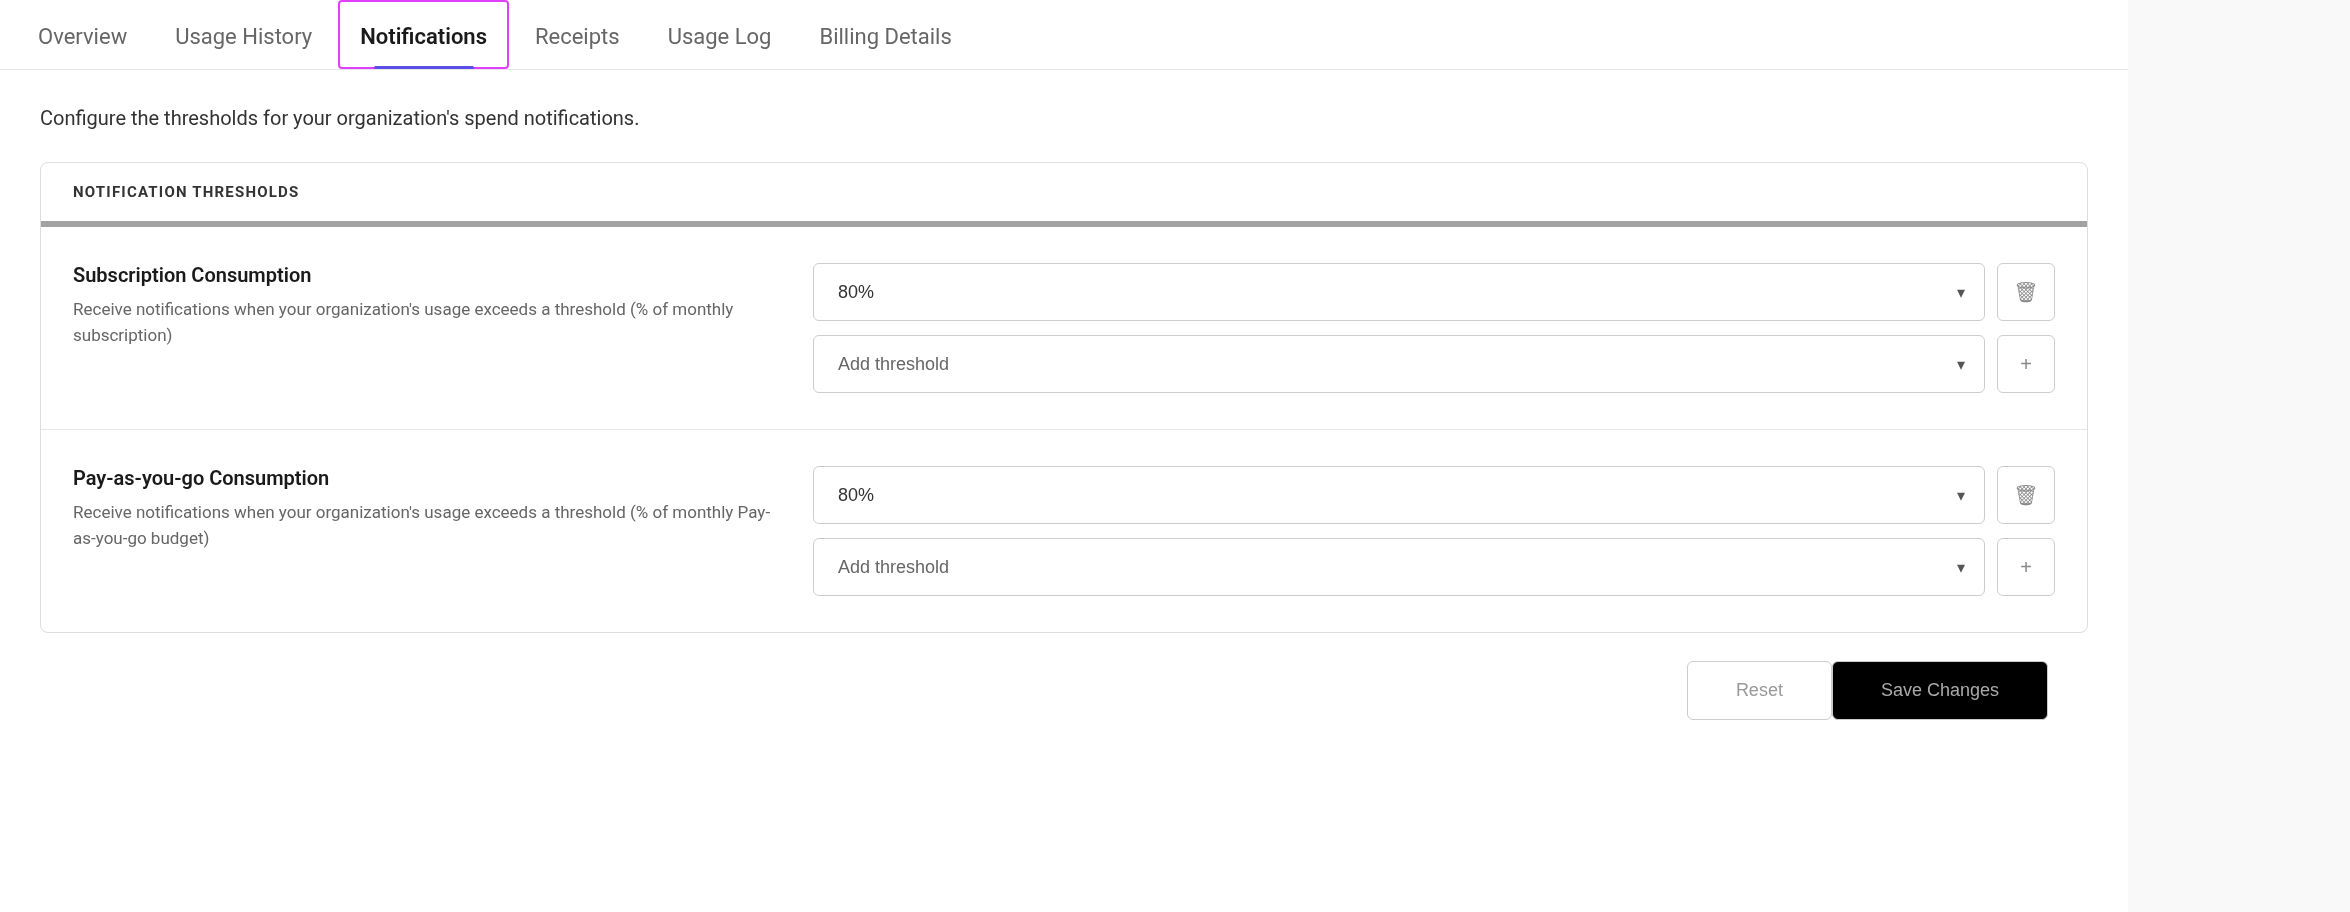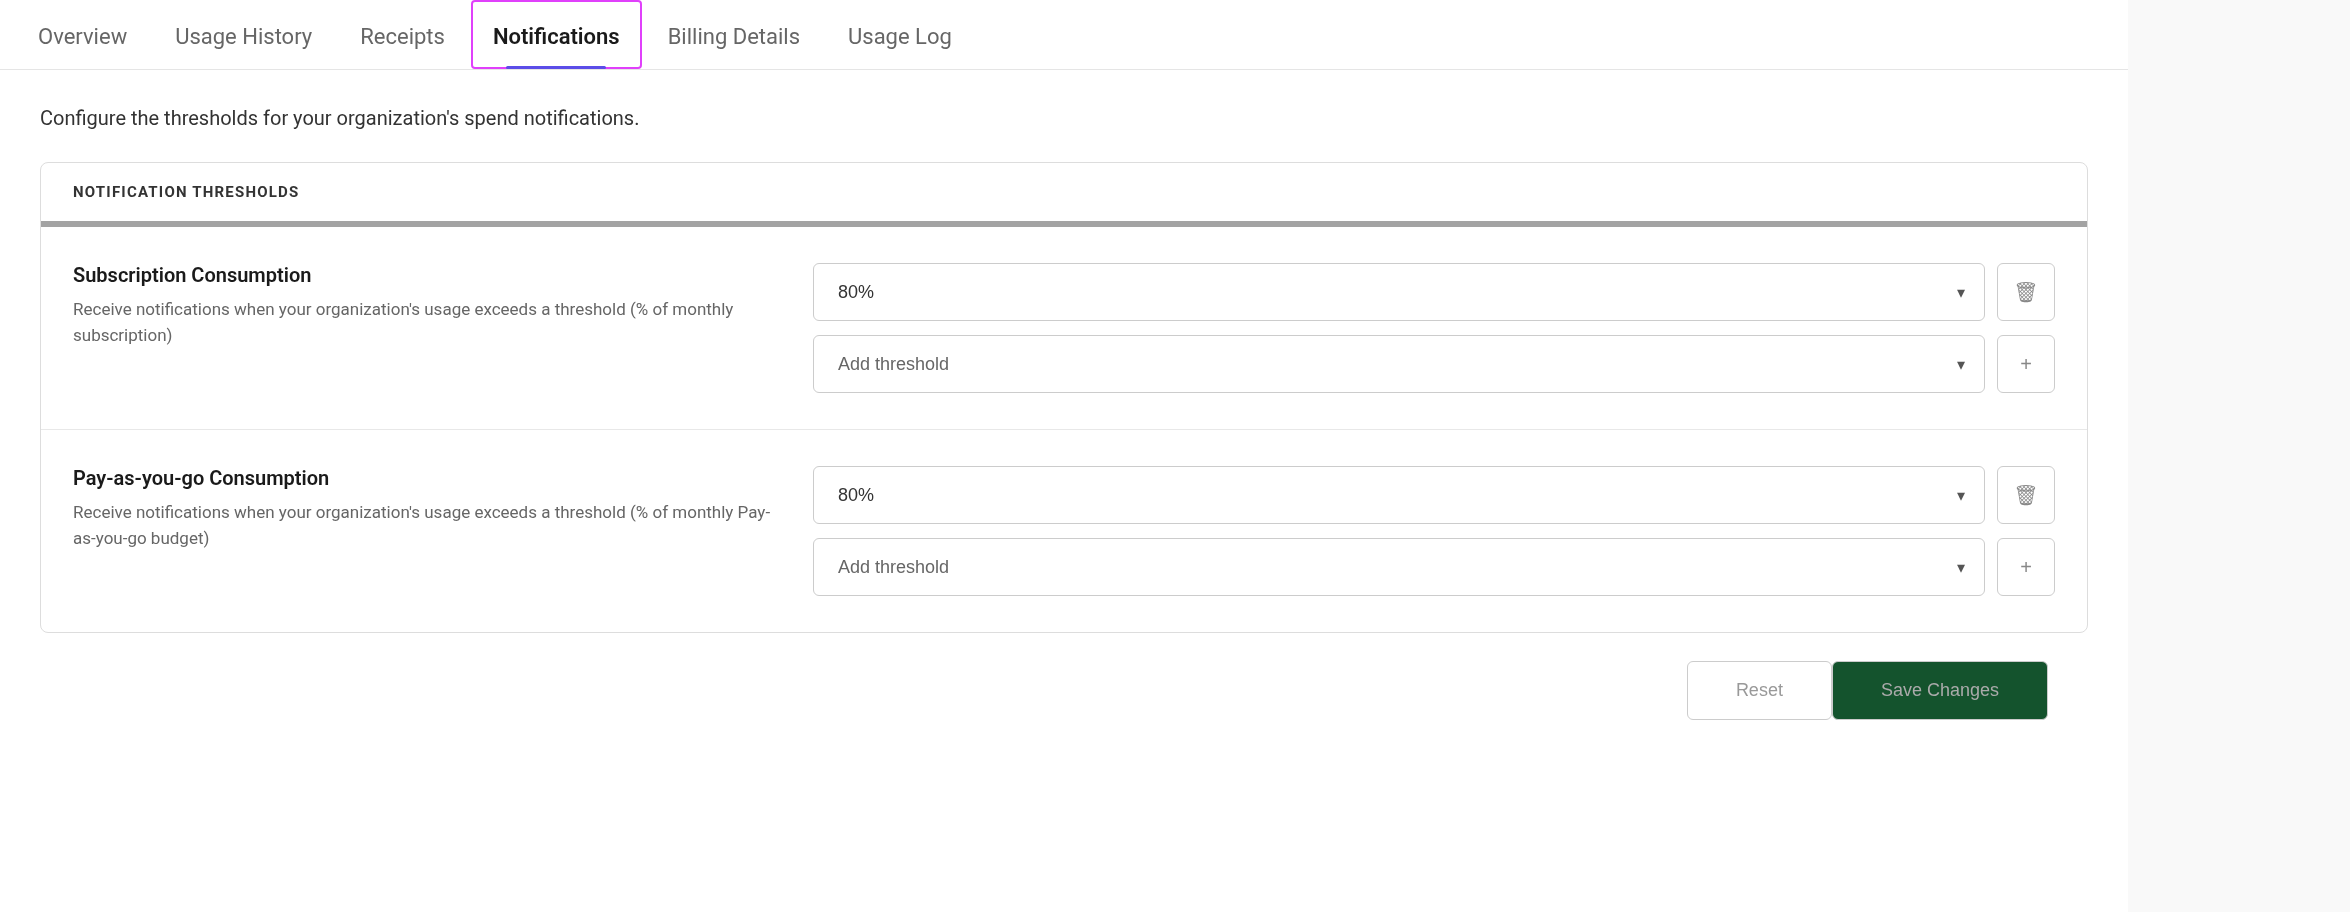--- a/index.html
+++ b/index.html
@@ -200,37 +200,37 @@
       font-size: 18px;
       border-radius: 6px;
       cursor: pointer;
       font-weight: 500;
       border: 1px solid #ccc;
       background: #fff;
       color: #999;
     }
 
     .btn-primary {
-      background: #14532d;
+      background: #000000;
       color: #aaa;
       border: 1px solid #ccc;
     }
   </style>
 </head>
 <body>
 
 <div class="page-container">
 
   <nav class="tab-nav">
     <div class="tab-item">Overview</div>
     <div class="tab-item">Usage History</div>
+    <div class="tab-item active">Notifications</div>
     <div class="tab-item">Receipts</div>
-    <div class="tab-item active">Notifications</div>
+    <div class="tab-item">Usage Log</div>
     <div class="tab-item">Billing Details</div>
-    <div class="tab-item">Usage Log</div>
   </nav>
 
   <div class="main-content">
 
     <p class="page-description">Configure the thresholds for your organization's spend notifications.</p>
 
     <div class="card">
 
       <div class="card-header">
         <span class="card-header-title">NOTIFICATION THRESHOLDS</span>

